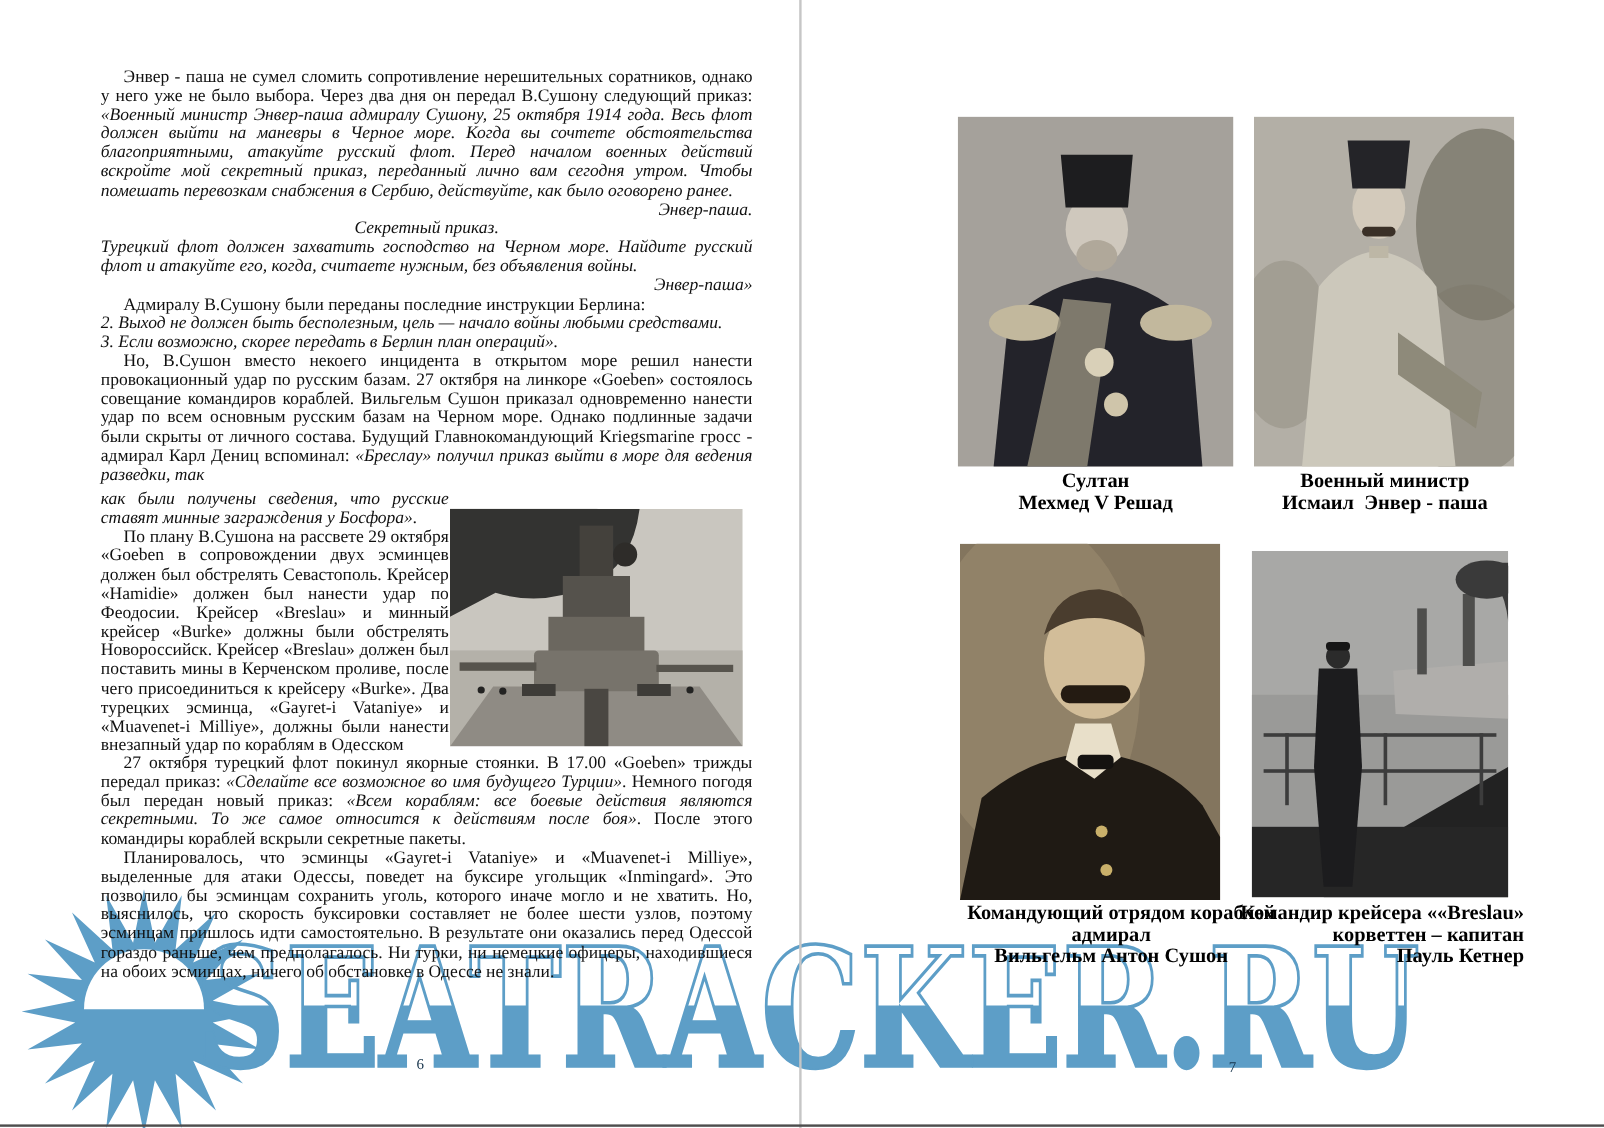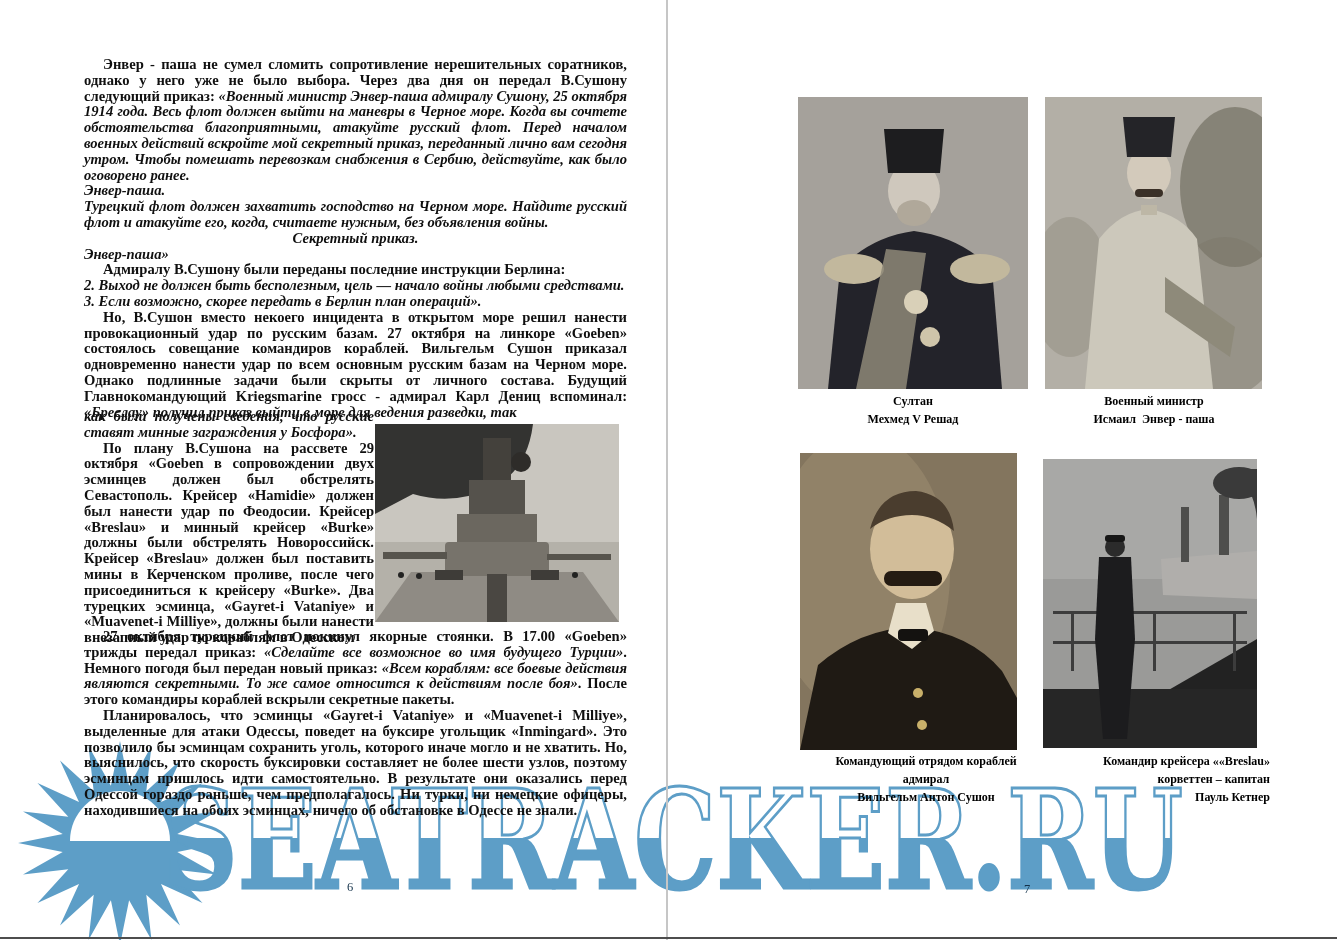--- a/index.html
+++ b/index.html
@@ -8,31 +8,31 @@
   
   .watermark{position:absolute;left:0;top:0;width:1337px;height:940px;z-index:1;}
   .wm-text{font-family:"DejaVu Serif","Liberation Serif",serif;font-weight:bold;font-size:137px;}
   .wm-outline{fill:none;stroke-width:3px;}
   .wm-solid{stroke:none;}
   
   .divider{position:absolute;left:666px;top:0;width:2px;height:940px;background:#c6c6c6;z-index:2;}
   .bottom-line{position:absolute;left:0;top:937px;width:1337px;height:2px;background:#4d4d4d;z-index:3;}
   
   .textcol{position:absolute;z-index:2;font-size:14.6px;line-height:15.8px;text-align:justify;color:#101010;}
-  .para{margin:0;padding:0;font-weight:bold;}
+  .para{margin:0;padding:0;}
   .para.indent{text-indent:19px;}
-  .align-right{text-align:left;}
+  .align-right{text-align:right;}
   .align-center{text-align:center;}
   .align-justify{text-align:justify;}
   .it{font-style:italic;}
   
   .photo{position:absolute;z-index:2;overflow:hidden;}
   .photo svg{display:block;width:100%;height:100%;}
   
-  .caption{position:absolute;z-index:2;text-align:center;font-weight:bold;font-size:12px;line-height:18px;color:#000;}
+  .caption{position:absolute;z-index:2;text-align:center;font-weight:bold;font-size:17px;line-height:18px;color:#000;}
   .cap-line{white-space:pre;}
   
   .pagenum{position:absolute;z-index:2;font-size:12.5px;color:#14324a;}
 </style>
 </head>
 <body>
 
 <div class="canvas">
 
   <svg class="watermark" viewBox="0 0 1337 940">
@@ -46,22 +46,22 @@
     <text class="wm-text wm-outline" x="163" y="888" textLength="1020" lengthAdjust="spacingAndGlyphs" stroke="#5d9ec7">SEATRACKER.RU</text>
     <text class="wm-text wm-solid" x="163" y="888" textLength="1020" lengthAdjust="spacingAndGlyphs" clip-path="url(#halfclip)" fill="#5d9ec7">SEATRACKER.RU</text>
   </svg>
 
   <div class="divider"></div>
   <div class="bottom-line"></div>
 
   <div class="textcol" style="left:84px;top:57px;width:543px;">
       <p class="para align-justify indent"><span>Энвер - паша не сумел сломить сопротивление нерешительных соратников, однако у него уже не было выбора. Через два дня он передал В.Сушону следующий приказ: </span><span class="it">«Военный министр Энвер-паша адмиралу Сушону, 25 октября 1914 года. Весь флот должен выйти на маневры в Черное море. Когда вы сочтете обстоятельства благоприятными, атакуйте русский флот. Перед началом военных действий вскройте мой секретный приказ, переданный лично вам сегодня утром. Чтобы помешать перевозкам снабжения в Сербию, действуйте, как было оговорено ранее.</span></p>
       <p class="para align-right"><span class="it">Энвер-паша.</span></p>
+      <p class="para align-center"><span class="it">Секретный приказ.</span></p>
       <p class="para align-justify"><span class="it">Турецкий флот должен захватить господство на Черном море. Найдите русский флот и атакуйте его, когда, считаете нужным, без объявления войны.</span></p>
-      <p class="para align-center"><span class="it">Секретный приказ.</span></p>
       <p class="para align-right"><span class="it">Энвер-паша»</span></p>
       <p class="para align-justify indent"><span>Адмиралу В.Сушону были переданы последние инструкции Берлина:</span></p>
       <p class="para align-justify"><span class="it">2. Выход не должен быть бесполезным, цель — начало войны любыми средствами.</span></p>
       <p class="para align-justify"><span class="it">3. Если возможно, скорее передать в Берлин план операций».</span></p>
       <p class="para align-justify indent"><span>Но, В.Сушон вместо некоего инцидента в открытом море решил нанести провокационный удар по русским базам. 27 октября на линкоре «Goeben» состоялось совещание командиров кораблей. Вильгельм Сушон приказал одновременно нанести удар по всем основным русским базам на Черном море. Однако подлинные задачи были скрыты от личного состава. Будущий Главнокомандующий Kriegsmarine гросс - адмирал Карл Дениц вспоминал: </span><span class="it">«Бреслау» получил приказ выйти в море для ведения разведки, так</span></p>
     </div>
 
   <div class="photo" style="left:375px;top:424px;width:244px;height:198px;">
     <svg viewBox="0 0 244 198" preserveAspectRatio="none">
       <rect width="244" height="198" fill="#c9c6bf"></rect>

